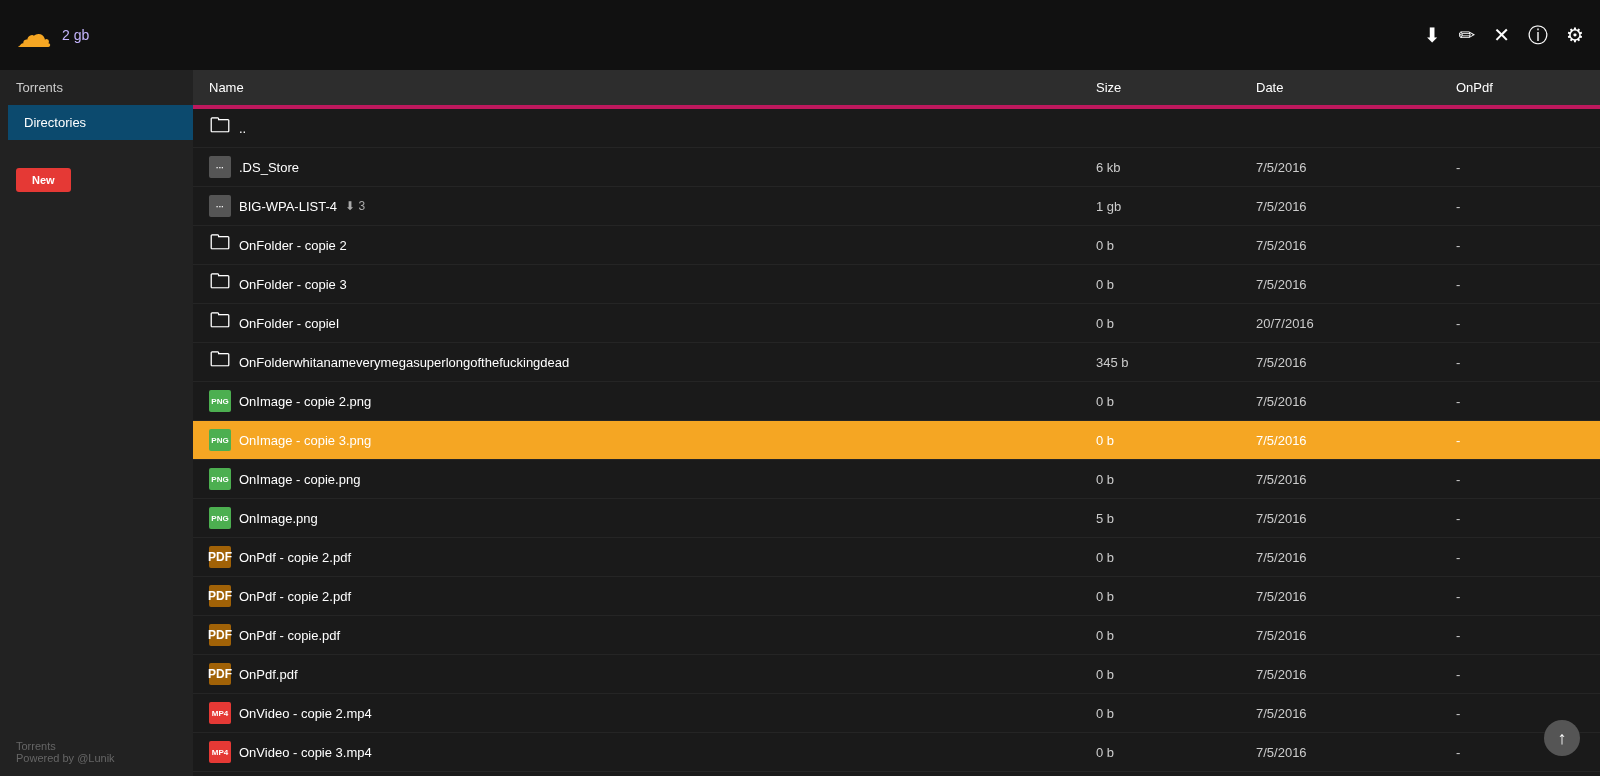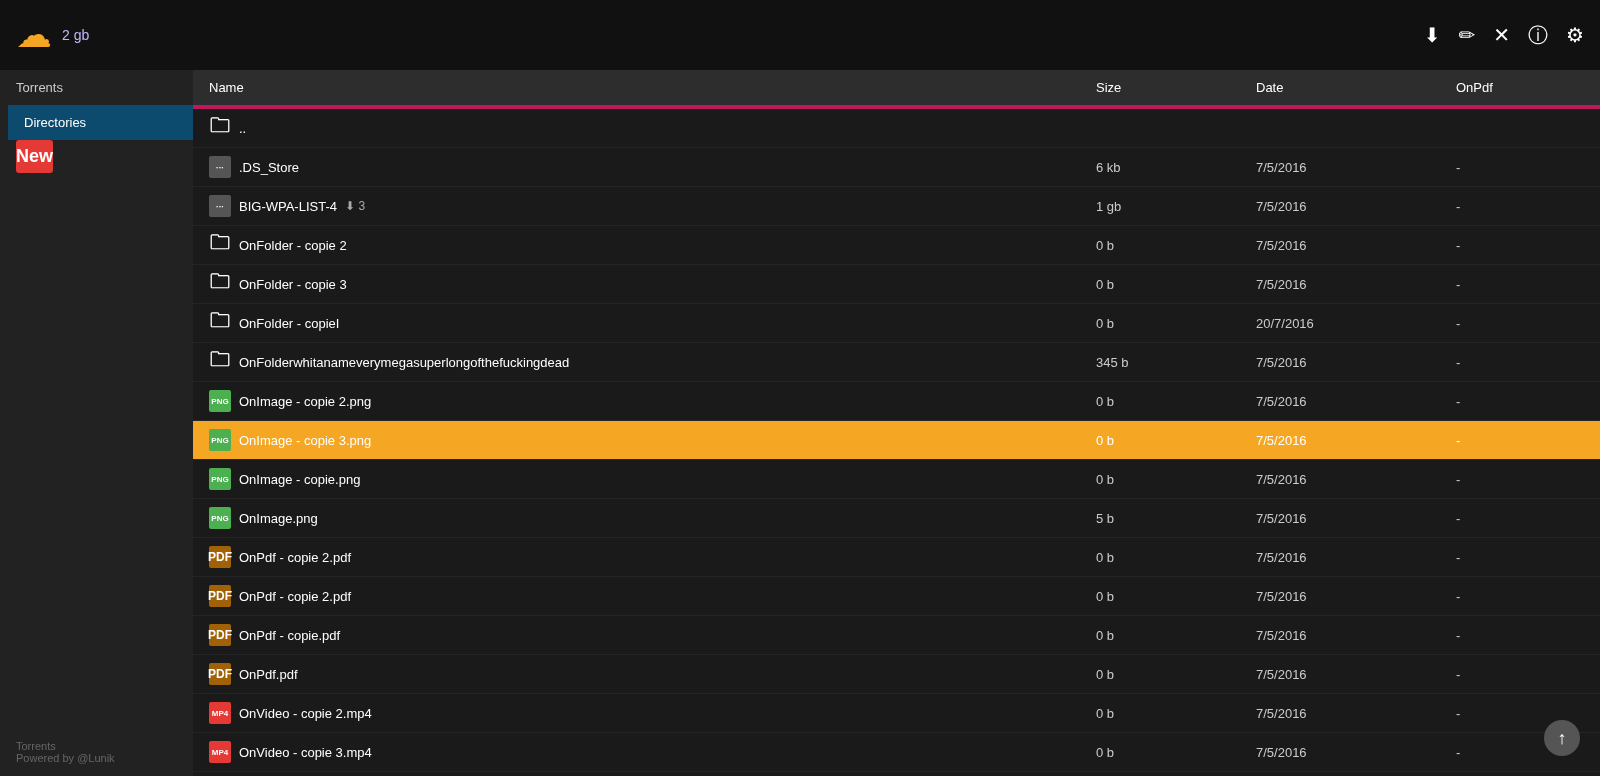--- a/index.html
+++ b/index.html
@@ -69,28 +69,28 @@
       padding: 10px 16px;
       color: #ccc;
       cursor: pointer;
     }
     .sidebar-item.active {
       background: #0c4a6e;
       color: #fff;
       margin-left: 8px;
     }
     .sidebar-new-btn {
-      margin: 0 16px;
+      margin: 28px 16px;
       background: #e53935;
       color: #fff;
       border: none;
-      padding: 6px 0;
+      padding: 6px 16px;
       border-radius: 3px;
       cursor: pointer;
-      font-size: 18px;
+      font-size: 11px;
       font-weight: bold;
       width: fit-content;
     }
     .sidebar-footer {
       margin-top: auto;
       padding: 12px 16px;
       color: #666;
       font-size: 11px;
     }
 

